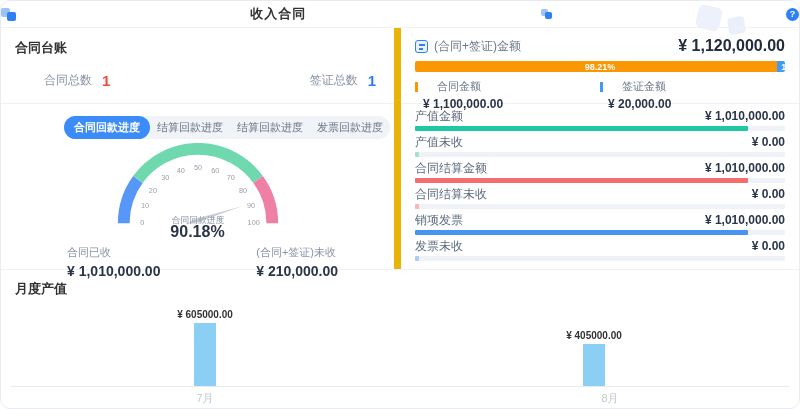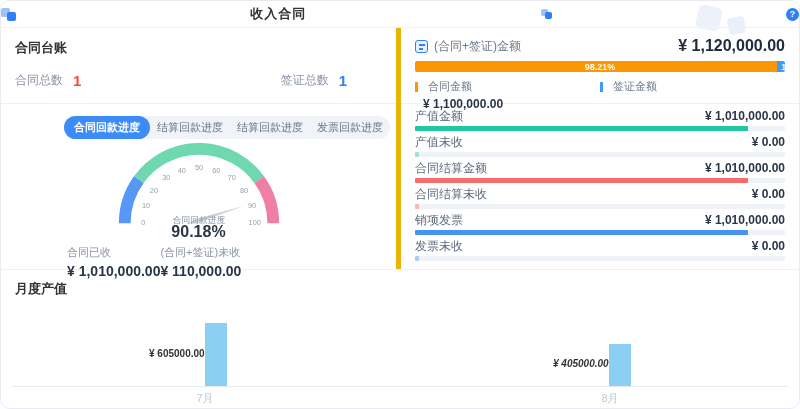--- a/index.html
+++ b/index.html
@@ -23,74 +23,74 @@
   .ic-copy .f { position:absolute; right:0; bottom:0; width:9px; height:9px; background:#2f80f7; border-radius:2px; }
   .ic-copy.sm { width:11px; height:10px; }
   .ic-copy.sm .b { width:7px; height:7px; }
   .ic-copy.sm .f { width:7px; height:7px; }
   .ic-help { width:13px; height:13px; border-radius:50%; background:#2f80f7; color:#fff;
              font-size:9px; font-weight:bold; display:flex; align-items:center;
              justify-content:center; cursor:pointer; }
 
   
   .main { display:flex; height:242px; border-bottom:1px solid #eef1f5; }
-  .col-l { width:400px; border-right:5px solid #eab308; }
+  .col-l { width:400px; border-right:7px solid #eab308; }
   .col-r { flex:1; position:relative; }
 
   .sec-ledger { height:76px; border-bottom:1px solid #eef1f5; padding:11px 14px; }
   .sec-title { font-size:13px; font-weight:bold; color:#333; }
-  .ledger-stats { margin-top:15px; display:flex; width:332px; justify-content:space-between; }
+  .ledger-stats { margin-top:15px; display:flex; width:332px; justify-content:space-between;margin-left:29px; }
   .stat { display:flex; align-items:center; gap:10px; }
   .stat-label { font-size:12px; color:#8a93a6; }
   .stat-value { font-size:15px; font-weight:bold; }
 
   .sec-gauge { padding:12px 14px 0; }
   .tabs { display:inline-flex; align-items:center; background:#f0f3f7;
           border-radius:14px; margin-left:49px; }
   .tab { font-size:11px; color:#6b7787; padding:4px 7px; white-space:nowrap; cursor:pointer; }
   .tab.active { background:#3b8cf8; color:#fff; border-radius:13px; padding:4px 10px; font-weight:bold; }
   .gauge-wrap { width:200px; margin:4px auto 0; text-align:center; }
   .gauge-val { font-size:16px; font-weight:bold; color:#2a3547; margin-top:-10px; }
-  .gauge-footer { display:flex; justify-content:flex-start; padding:4px 42px 0 52px; }
+  .gauge-footer { display:flex; justify-content:space-between; padding:4px 42px 0 52px; }
   .gf-label { font-size:11px; color:#8a93a6; }
   .gf-value { font-size:14px; font-weight:bold; color:#2a3547; margin-top:3px; }
 
   .sec-summary { height:76px; border-bottom:1px solid #eef1f5; padding:9px 14px; }
   .sum-row1 { display:flex; align-items:center; gap:6px; }
   .ic-doc { width:13px; height:13px; border:1px solid #2f80f7; border-radius:3px;
             background:#e8f1fe; position:relative; flex:none; }
   .ic-doc i { position:absolute; left:3px; top:3px; width:6px; height:2px; background:#2f80f7; }
   .ic-doc i + i { top:7px; width:4px; }
   .sum-label { font-size:12px; color:#6e7a8a; flex:1; }
   .sum-total { font-size:16px; font-weight:bold; color:#222c3c; }
   .sum-bar { height:11px; margin-top:6px; display:flex; border-radius:2px; overflow:hidden; }
   .seg { display:flex; align-items:center; justify-content:center; color:#fff;
          font-size:9px; font-weight:bold; overflow:hidden; white-space:nowrap;padding-left:8px; }
   .sum-legend { display:flex; margin-top:7px; }
   .leg-col { width:50%; }
-  .leg-line { display:flex; align-items:center; gap:10px; font-size:11px; color:#6e7a8a; }
+  .leg-line { display:flex; align-items:center; gap:19px; font-size:11px; color:#6e7a8a; }
   .leg-mark { width:3px; height:10px; flex:none; }
   .leg-val { font-size:12px; font-weight:bold; color:#2a3547; margin:3px 0 0 8px; }
 
   .sec-metrics { padding:6px 14px 0; }
   .m-row { margin-bottom:4px; }
   .m-line { display:flex; justify-content:space-between; font-size:12px; line-height:13px; }
   .m-label { color:#5d6b7e; }
   .m-value { color:#2a3547; font-weight:bold; }
   .m-track { height:5px; background:#eff2f6; margin-top:3px; margin-bottom:5px; border-radius:1px; }
   .m-fill { height:100%; border-radius:1px; }
 
   
   .sec-monthly { position:relative; height:139px; }
   .monthly-title { position:absolute; left:14px; top:10px; font-size:13px; font-weight:bold; color:#333; }
   .axis { position:absolute; left:10px; right:10px; top:116px; border-top:1px solid #e8ebf0; }
   .bar-group { position:absolute; bottom:23px; width:112px; display:flex;
-               flex-direction:row; align-items:center; }
+               flex-direction:column; align-items:center; }
   .bar-group.g0 { left:148px; }
-  .bar-group.g1 { left:552px;font-style:italic; }
+  .bar-group.g1 { left:537px; }
   .bar-label { font-size:10px; font-weight:bold; color:#333; margin-bottom:3px; white-space:nowrap; }
   .month-bar { width:22px; }
   .month-label { position:absolute; top:121px; width:112px; text-align:center;
                  font-size:11px; color:#c2c8d2; }
   .month-label.g0 { left:148px; }
   .month-label.g1 { left:553px; }
 </style>
 </head>
 <body>
 
@@ -160,21 +160,21 @@
           <div class="gauge-val">90.18%</div>
         </div>
 
         <div class="gauge-footer">
           <div>
             <div class="gf-label">合同已收</div>
             <div class="gf-value">¥ 1,010,000.00</div>
           </div>
           <div>
             <div class="gf-label">(合同+签证)未收</div>
-            <div class="gf-value">¥ 110,000.00</div>
+            <div class="gf-value">¥ 210,000.00</div>
           </div>
         </div>
       </div>
     </div>
 
     <div class="col-r">
       <div class="sec-summary">
         <div class="sum-row1">
           <span class="ic-doc">
               <i></i>
@@ -193,20 +193,21 @@
               <span class="leg-mark" style="background: rgb(251, 151, 2);"></span>
               <span>合同金额</span>
             </div>
             <div class="leg-val">¥ 1,100,000.00</div>
           </div>
           <div class="leg-col">
             <div class="leg-line">
               <span class="leg-mark" style="background: rgb(63, 155, 246);"></span>
               <span>签证金额</span>
             </div>
+            <div class="leg-val">¥ 20,000.00</div>
           </div>
         </div>
       </div>
 
       <div class="sec-metrics">
         <div class="m-row">
           <div class="m-line">
             <span class="m-label">产值金额</span>
             <span class="m-value">¥ 1,010,000.00</span>
           </div>

